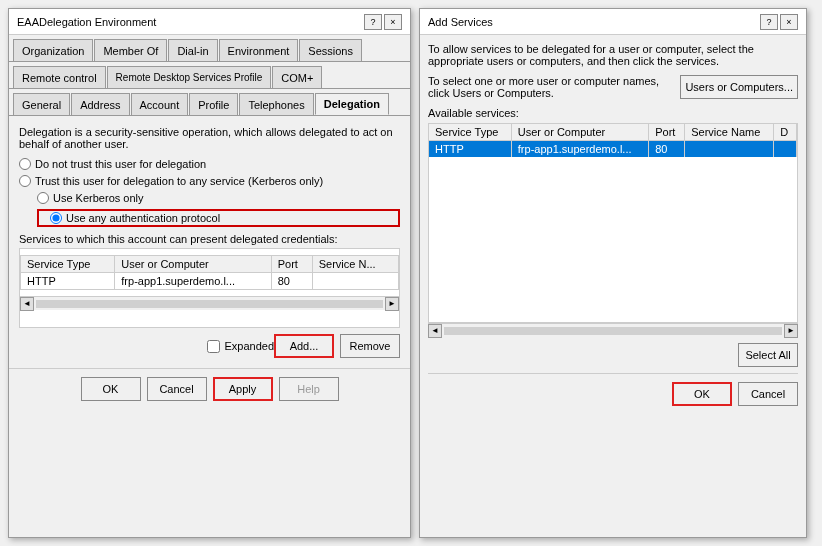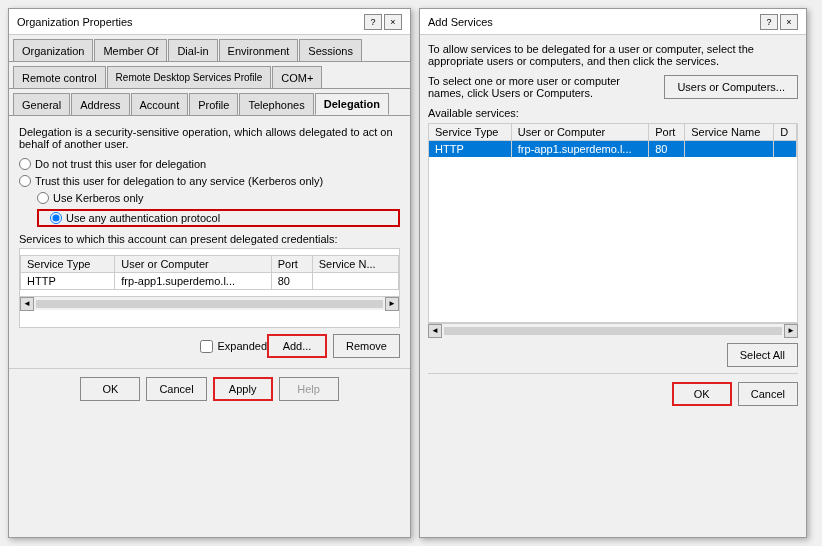--- a/index.html
+++ b/index.html
@@ -127,21 +127,21 @@
     }
 
     .service-table td {
       border: 1px solid #ccc;
       padding: 2px 6px;
       font-size: 11px;
     }
 
     
     .btn {
-      padding: 4px 12px;
+      padding: 4px 4px;
       background: #f0f0f0;
       border: 1px solid #888;
       font-size: 11px;
       cursor: pointer;
       min-width: 60px;
       height: 24px;
     }
 
     .btn:disabled {
       color: #999;
@@ -238,21 +238,21 @@
       height: 8px;
       margin: 0 2px;
     }
   </style>
 </head>
 <body>
 
 <div class="window left-panel">
 
   <div class="title-bar">
-    <span>Organization Properties</span>
+    <span>EAADelegation Environment</span>
     <div class="title-bar-controls">
       <button class="title-btn">?</button>
       <button class="title-btn">×</button>
     </div>
   </div>
 
   <div class="tabs-row" style="padding-bottom:0;">
     <div class="tab">Organization</div>
     <div class="tab">Member Of</div>
     <div class="tab">Dial-in</div>

